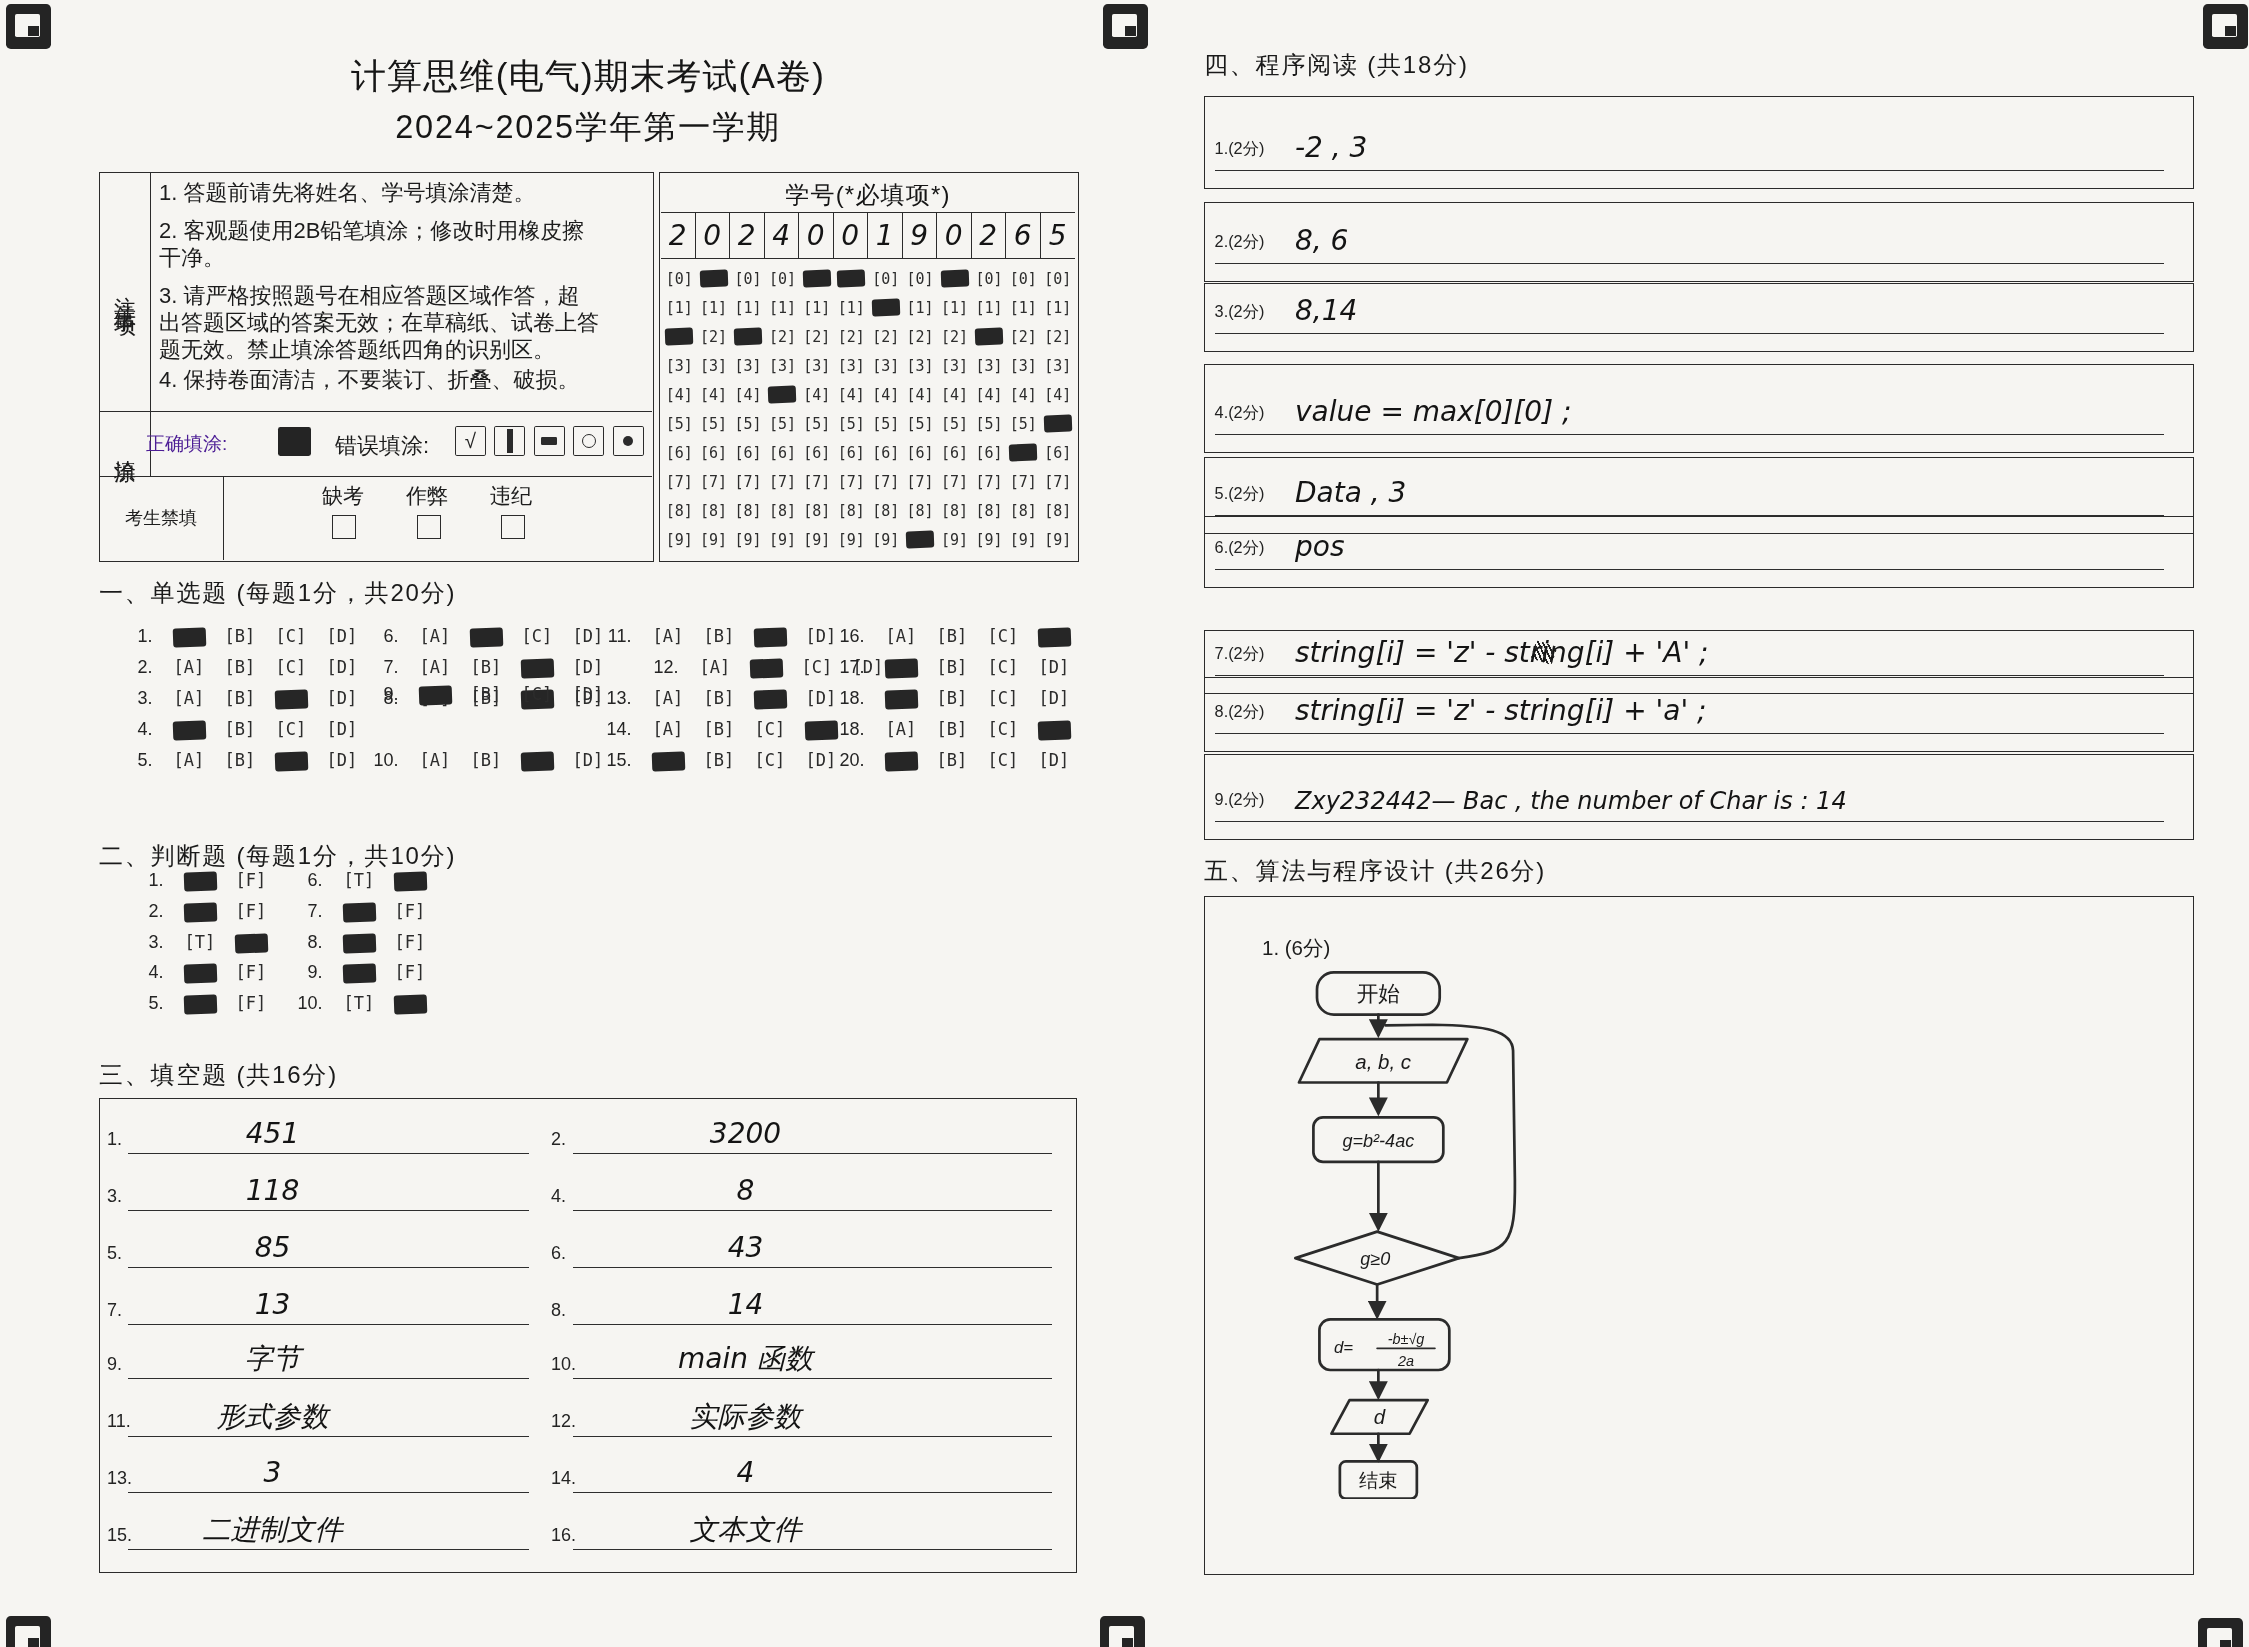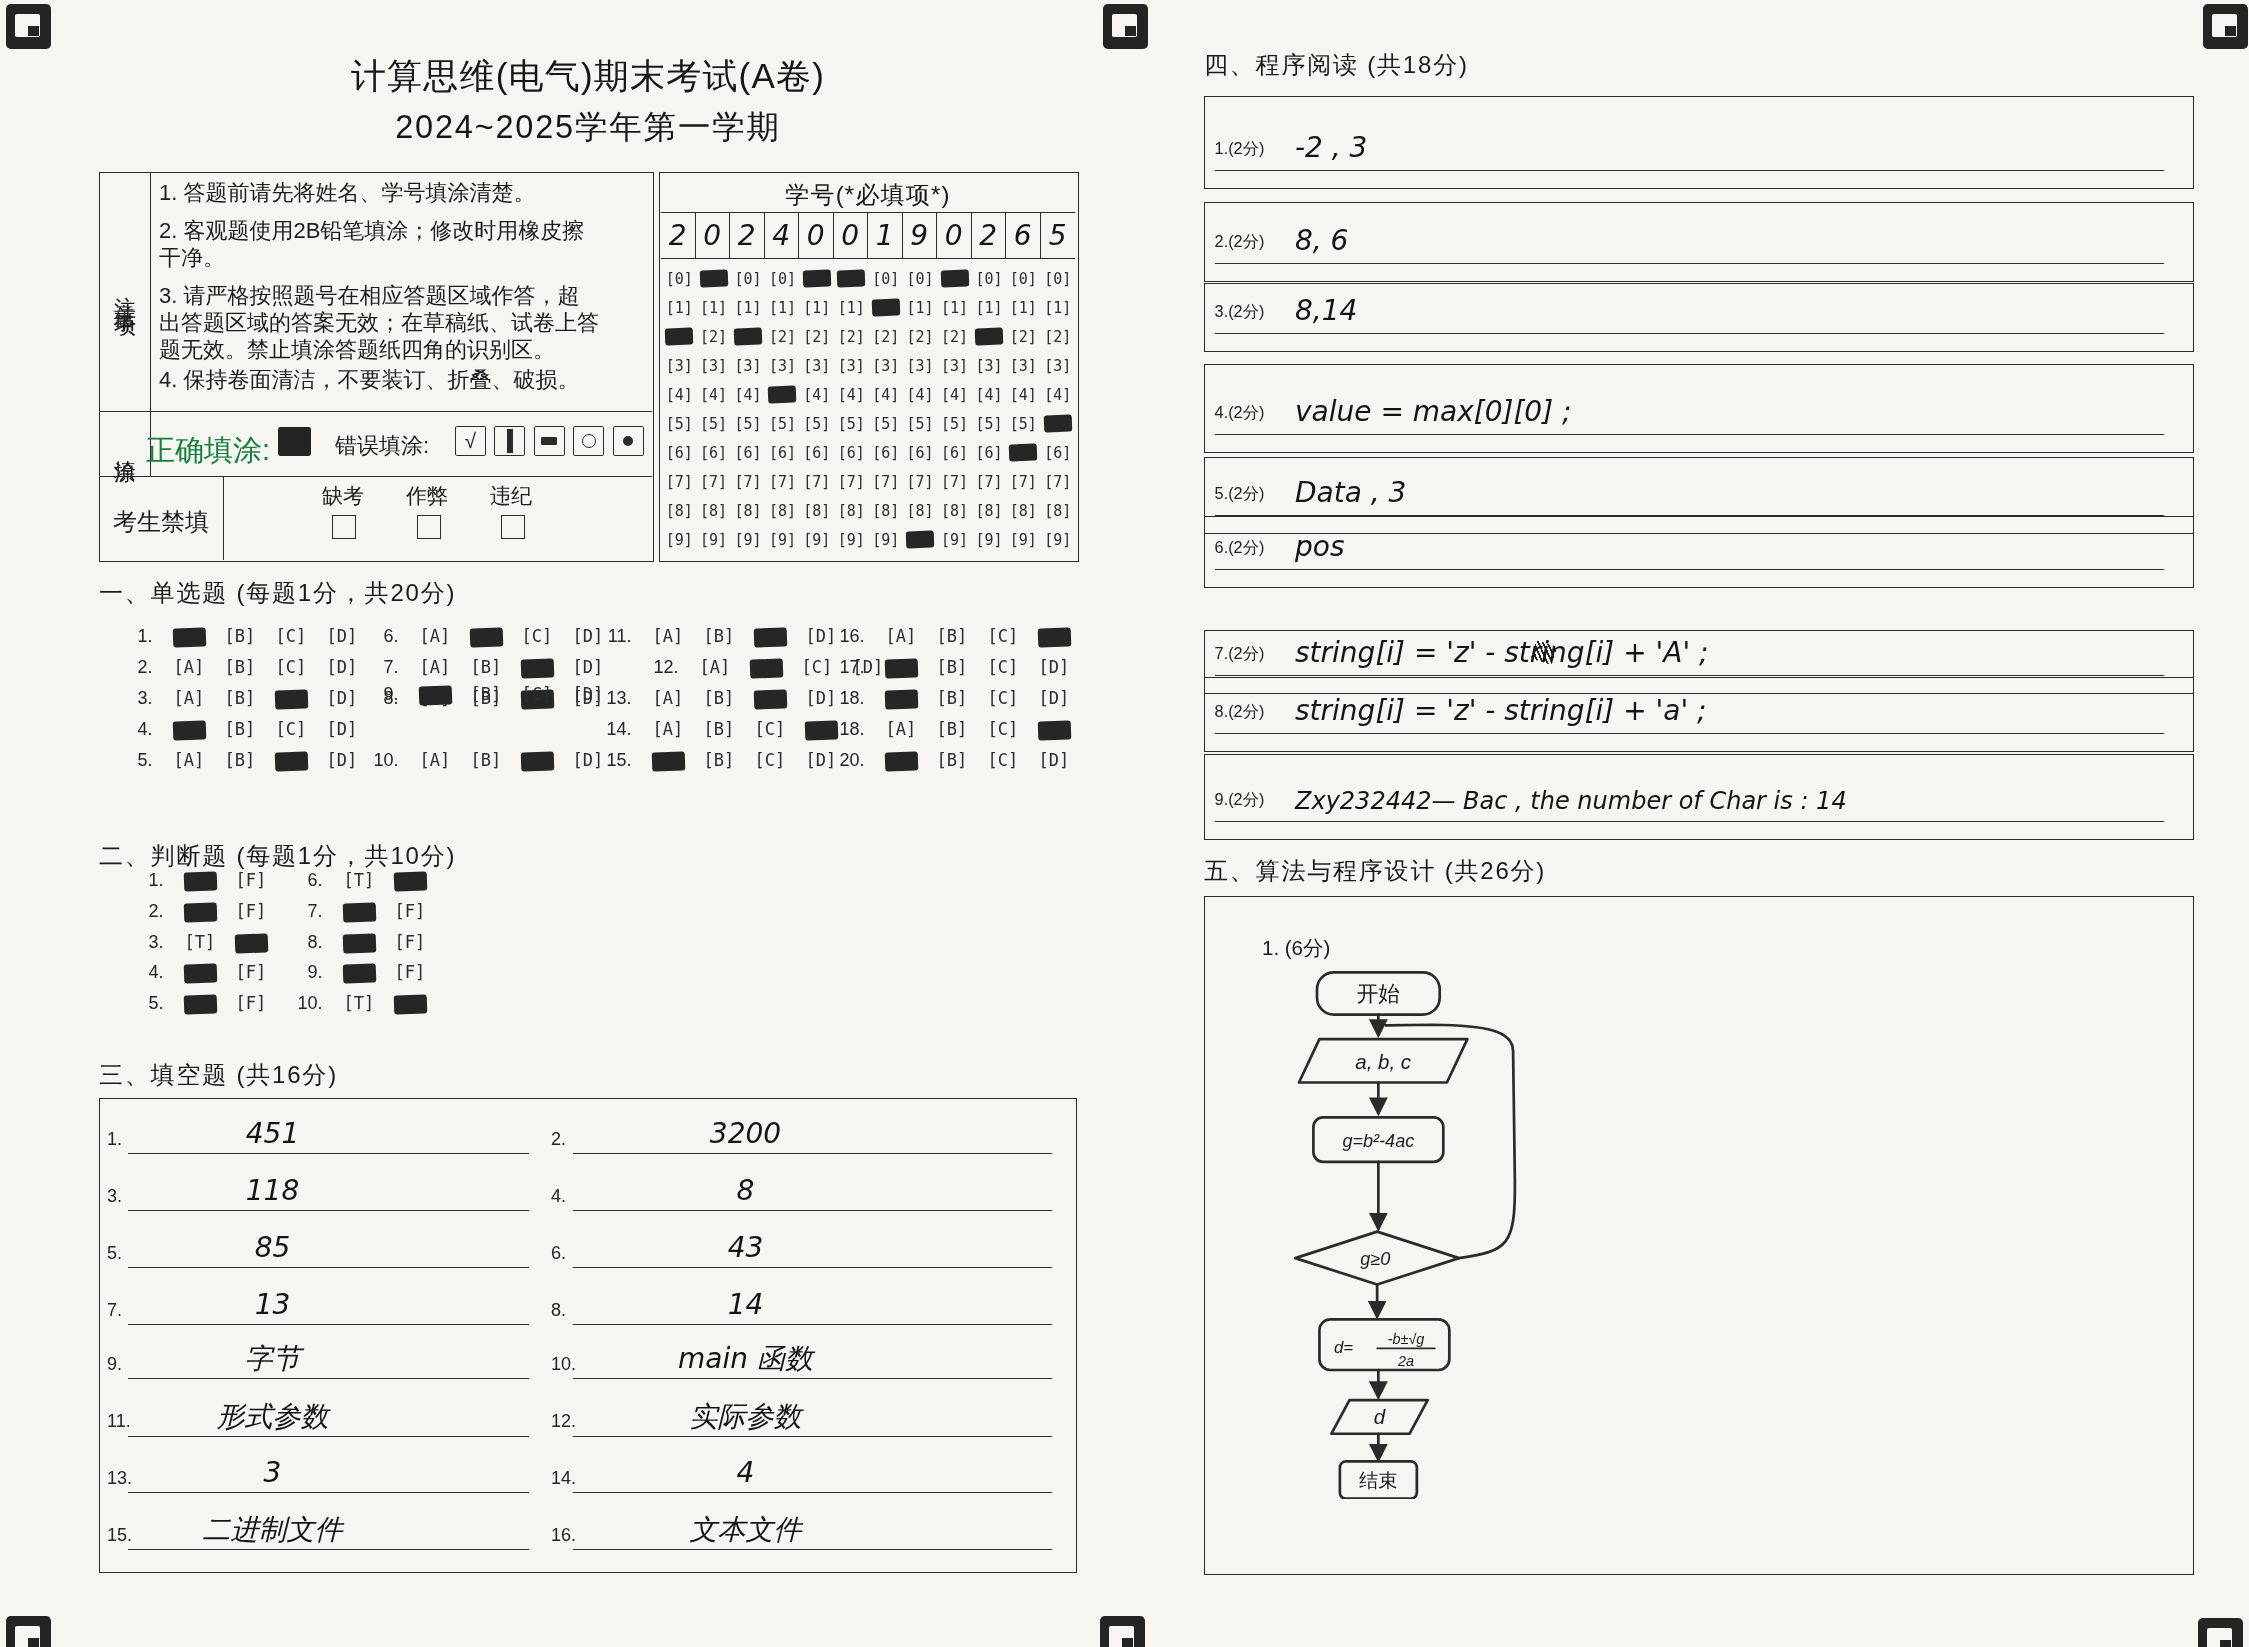--- a/index.html
+++ b/index.html
@@ -88,42 +88,42 @@
   <div style="white-space:pre-line;margin-bottom:10.8px">1.  答题前请先将姓名、学号填涂清楚。</div>
   <div style="white-space:pre-line;margin-bottom:10.8px">2.  客观题使用2B铅笔填涂；修改时用橡皮擦
 干净。</div>
   <div style="white-space:pre-line;margin-bottom:3px">3.  请严格按照题号在相应答题区域作答，超
 出答题区域的答案无效；在草稿纸、试卷上答
 题无效。禁止填涂答题纸四角的识别区。</div>
   <div style="white-space:pre-line">4.  保持卷面清洁，不要装订、折叠、破损。</div>
 </div>
 
 <div class="abs vtext" style="left:101px;top:415px;width:48px;height:58px;font-size:22px;letter-spacing:2.4px;color:#1c1c1c">填涂</div>
-<div class="abs" style="left:146px;top:431px;font-size:29px;color:#15803d">正确填涂:</div>
+<div class="abs" style="left:146px;top:431px;font-size:19px;color:#4c1d95">正确填涂:</div>
 <div class="abs" style="left:278px;top:427px;width:32.5px;height:29px;background:#242424;border-radius:2.4px"></div>
 <div class="abs" style="left:335px;top:431px;font-size:22px;color:#1c1c1c">错误填涂:</div>
 <div class="abs" id="exBoxes" style="left:455px;top:426px;display:flex;gap:8.4px">
     <div class="exbox">
       <span class="gcheck">√</span>
     </div>
     <div class="exbox">
       <span class="gvline"></span>
     </div>
     <div class="exbox">
       <span class="ghbar"></span>
     </div>
     <div class="exbox">
       <span class="gcircle"></span>
     </div>
     <div class="exbox">
       <span class="gdot"></span>
     </div>
   </div>
 
-<div class="abs" style="left:102px;top:506px;width:118px;text-align:center;font-size:24px;color:#1c1c1c">考生禁填</div>
+<div class="abs" style="left:102px;top:506px;width:118px;text-align:center;font-size:18px;color:#1c1c1c">考生禁填</div>
 <div id="forbCols">
     <div class="abs" style="left: 301px; top: 482px; width: 84px; text-align: center; font-size: 21px; color: rgb(28, 28, 28);">缺考</div>
     <div class="cbox" style="left: 332px; top: 515px;"></div>
     <div class="abs" style="left: 385px; top: 482px; width: 84px; text-align: center; font-size: 21px; color: rgb(28, 28, 28);">作弊</div>
     <div class="cbox" style="left: 417px; top: 515px;"></div>
     <div class="abs" style="left: 469px; top: 482px; width: 84px; text-align: center; font-size: 21px; color: rgb(28, 28, 28);">违纪</div>
     <div class="cbox" style="left: 501px; top: 515px;"></div>
   </div>
 
 <div class="box" style="left:659px;top:172px;width:418px;height:388px"></div>

